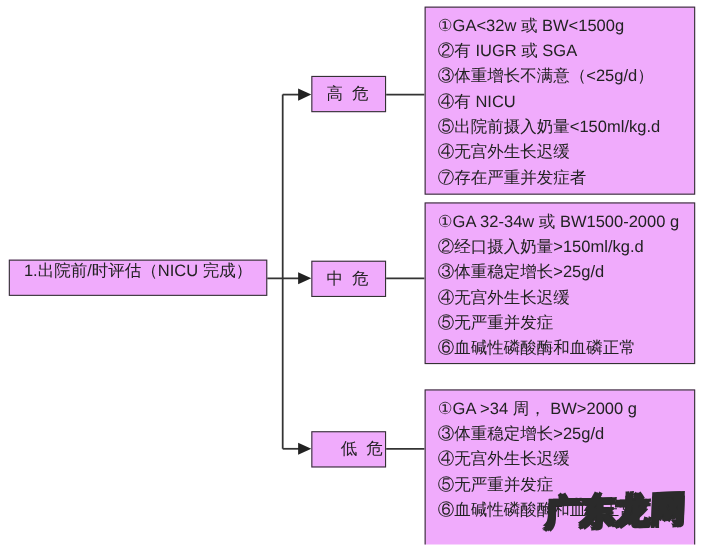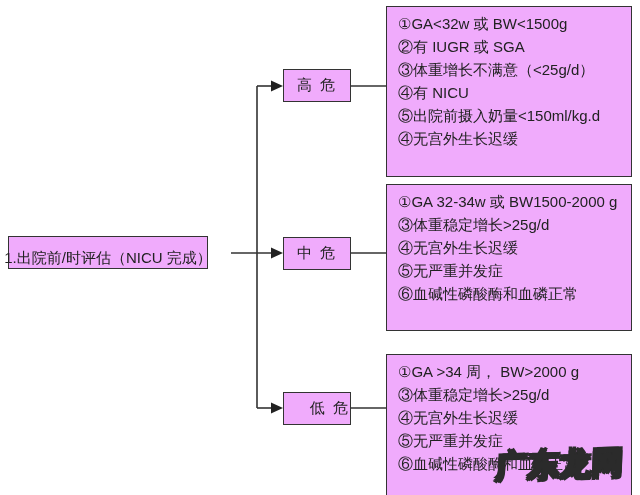--- a/index.html
+++ b/index.html
@@ -14,22 +14,22 @@
   .canvas{
     position:absolute;left:0;top:0;width:640px;height:495px;
   }
   .box{
     position:absolute;
     border:1.6px solid #333333;
     background:#f0abfc;
     box-sizing:border-box;
   }
   .root-box{
-    left:8px;top:236px;width:200px;height:33px;
-    display:flex;align-items:flex-end;justify-content:center;
+    left:8px;top:236px;width:235px;height:33px;
+    display:flex;align-items:flex-start;justify-content:center;
     font-size:15px;
     white-space:nowrap;
   }
   .risk-box{
     width:68px;height:33px;
     display:flex;align-items:center;justify-content:center;
     font-size:15px;
     letter-spacing:2px;
     white-space:nowrap;
   }
@@ -103,24 +103,26 @@
     <span>低 危</span>
   </div>
 
   <div class="box crit-box crit-high">
     <div class="crit-line">①GA&lt;32w 或 BW&lt;1500g</div>
     <div class="crit-line">②有 IUGR 或 SGA</div>
     <div class="crit-line">③体重增长不满意（&lt;25g/d）</div>
     <div class="crit-line">④有 NICU</div>
     <div class="crit-line">⑤出院前摄入奶量&lt;150ml/kg.d</div>
     <div class="crit-line">④无宫外生长迟缓</div>
+    <div class="crit-line">⑦存在严重并发症者</div>
   </div>
 
   <div class="box crit-box crit-mid">
     <div class="crit-line">①GA 32-34w 或 BW1500-2000 g</div>
+    <div class="crit-line">②经口摄入奶量&gt;150ml/kg.d</div>
     <div class="crit-line">③体重稳定增长&gt;25g/d</div>
     <div class="crit-line">④无宫外生长迟缓</div>
     <div class="crit-line">⑤无严重并发症</div>
     <div class="crit-line">⑥血碱性磷酸酶和血磷正常</div>
   </div>
 
   <div class="box crit-box crit-low">
     <div class="crit-line">①GA &gt;34 周， BW&gt;2000 g</div>
     <div class="crit-line">③体重稳定增长&gt;25g/d</div>
     <div class="crit-line">④无宫外生长迟缓</div>

